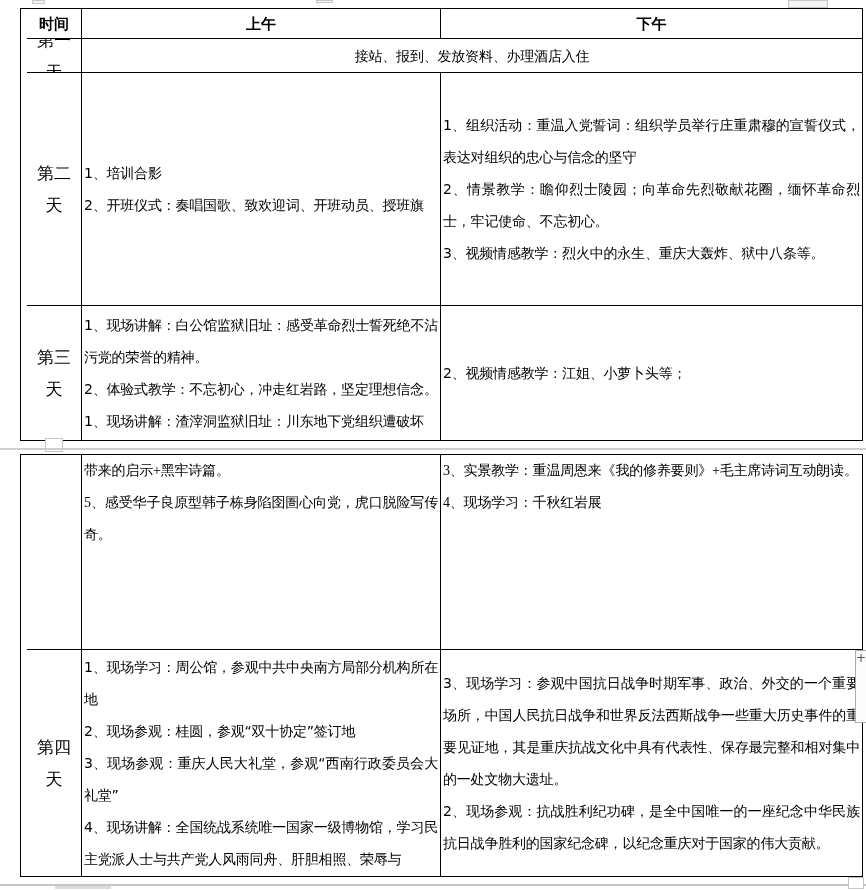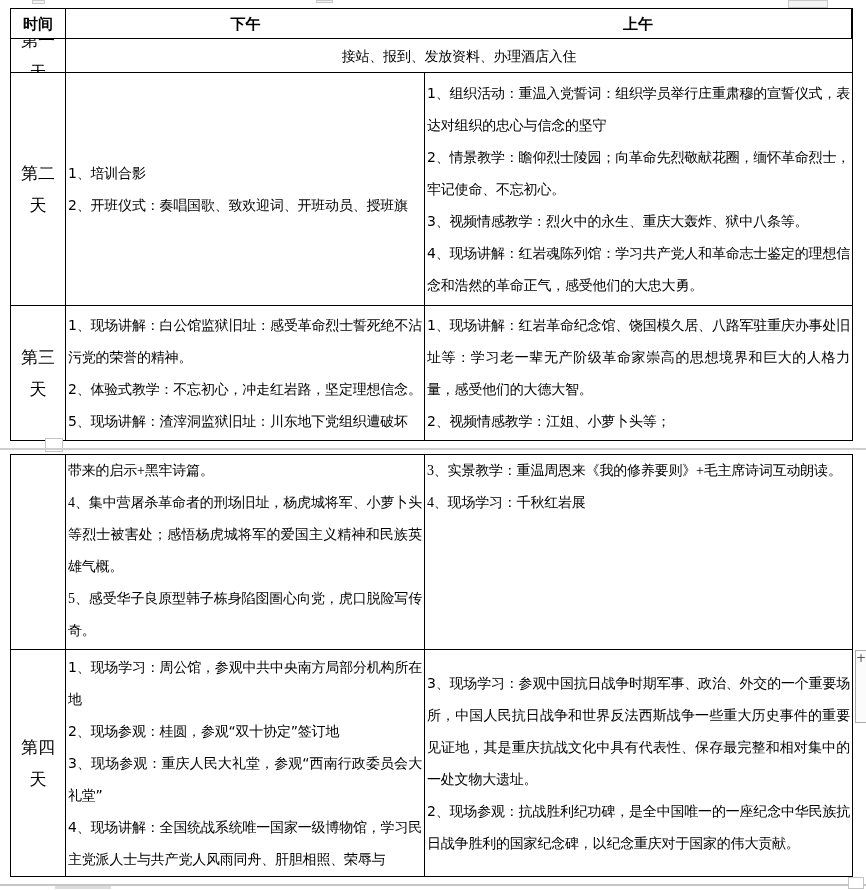--- a/index.html
+++ b/index.html
@@ -2,23 +2,23 @@
 <html><head>
 <meta charset="utf-8">
 <style>
   html,body{margin:0;padding:0;background:#ffffff;}
   body{
     position:relative;width:866px;height:890px;overflow:hidden;
     font-family:"DejaVu Sans",sans-serif;color:#000;
   }
   
   .tbl{
-    position:absolute;left:10px;width:843px;
+    position:absolute;left:20px;width:843px;
     display:grid;grid-template-columns:55px 359px 1fr;
-    border:1px solid #000;background:#fff;box-sizing:border-box;
+    border:1px solid #000;background:#fff;box-sizing:border-box;padding-left:6px;
   }
   .tbl-p1{top:8px;grid-template-rows:30px 34px 233px 134px;}
   .tbl-p2{top:454px;grid-template-rows:195px 226px;}
   .cell{
     box-sizing:border-box;border-right:1px solid #000;border-bottom:1px solid #000;
     padding:0 2px;overflow:hidden;font-size:14px;line-height:32px;
     display:flex;flex-direction:column;justify-content:center;
     text-align:justify;letter-spacing:-0.2px;
   }
   .cell.col3{border-right:none;}
@@ -45,73 +45,70 @@
 
 <div class="artifact" style="left:32px;top:0;width:13px;height:4px;"></div>
 <div class="artifact" style="left:316px;top:0;width:17px;height:3px;"></div>
 <div class="artifact" style="left:788px;top:0;width:40px;height:8px;"></div>
 
 <div class="tbl tbl-p1">
 
   <div class="cell hdr">
     <span>时间</span>
   </div>
+  <div class="cell hdr">
+    <span>上午</span>
+  </div>
   <div class="cell hdr col3">
     <span>下午</span>
-  </div>
-  <div class="cell hdr">
-    <span>上午</span>
   </div>
 
   <div class="cell daylbl">
     <span>第一天</span>
   </div>
   <div class="cell ctr merged col3">
     <p class="para ctr">接站、报到、发放资料、办理酒店入住</p>
   </div>
 
   <div class="cell daylbl">
     <span>第二天</span>
   </div>
   <div class="cell">
     <p class="para">1、培训合影</p>
     <p class="para">2、开班仪式：奏唱国歌、致欢迎词、开班动员、授班旗</p>
   </div>
   <div class="cell col3">
     <p class="para">1、组织活动：重温入党誓词：组织学员举行庄重肃穆的宣誓仪式，表达对组织的忠心与信念的坚守</p>
     <p class="para">2、情景教学：瞻仰烈士陵园；向革命先烈敬献花圈，缅怀革命烈士，牢记使命、不忘初心。</p>
     <p class="para">3、视频情感教学：烈火中的永生、重庆大轰炸、狱中八条等。</p>
-    <p class="para">4、现场讲解：红岩魂陈列馆：学习共产党人和革命志士鉴定的理想信念和浩然的革命正气，感受他们的大忠大勇。</p>
   </div>
 
   <div class="cell daylbl rowlast">
     <span>第三天</span>
   </div>
   <div class="cell rowlast">
     <p class="para">1、现场讲解：白公馆监狱旧址：感受革命烈士誓死绝不沾污党的荣誉的精神。</p>
     <p class="para">2、体验式教学：不忘初心，冲走红岩路，坚定理想信念。</p>
-    <p class="para">5、现场讲解：渣滓洞监狱旧址：川东地下党组织遭破坏</p>
+    <p class="para">1、现场讲解：渣滓洞监狱旧址：川东地下党组织遭破坏</p>
   </div>
   <div class="cell col3 rowlast">
-    <p class="para">1、现场讲解：红岩革命纪念馆、饶国模久居、八路军驻重庆办事处旧址等：学习老一辈无产阶级革命家崇高的思想境界和巨大的人格力量，感受他们的大德大智。</p>
     <p class="para">2、视频情感教学：江姐、小萝卜头等；</p>
   </div>
 </div>
 
 <div class="corner" style="left:45px;top:438px;width:18px;height:14px;"></div>
 <div class="pageline" style="top:448px;"></div>
 
 <div class="tbl tbl-p2">
 
   <div class="cell daylbl">
     <span></span>
   </div>
   <div class="cell toptext">
     <p class="para">带来的启示+黑牢诗篇。</p>
-    <p class="para">4、集中营屠杀革命者的刑场旧址，杨虎城将军、小萝卜头等烈士被害处；感悟杨虎城将军的爱国主义精神和民族英雄气概。</p>
     <p class="para">5、感受华子良原型韩子栋身陷囹圄心向党，虎口脱险写传奇。</p>
   </div>
   <div class="cell col3 toptext">
     <p class="para">3、实景教学：重温周恩来《我的修养要则》+毛主席诗词互动朗读。</p>
     <p class="para">4、现场学习：千秋红岩展</p>
   </div>
 
   <div class="cell daylbl rowlast">
     <span>第四天</span>
   </div>

